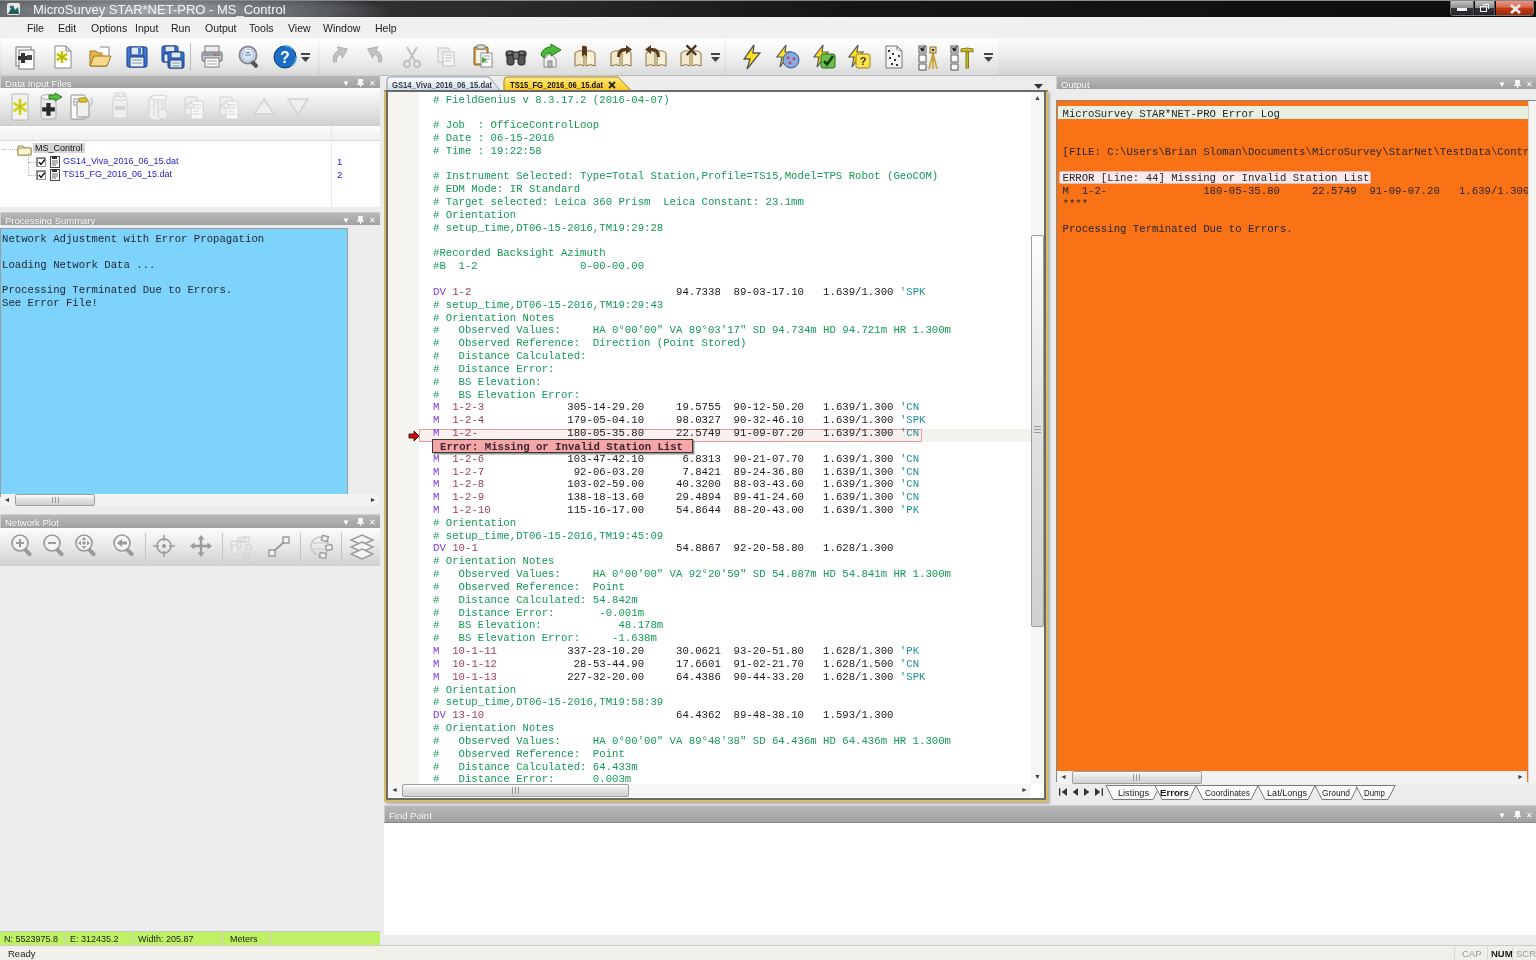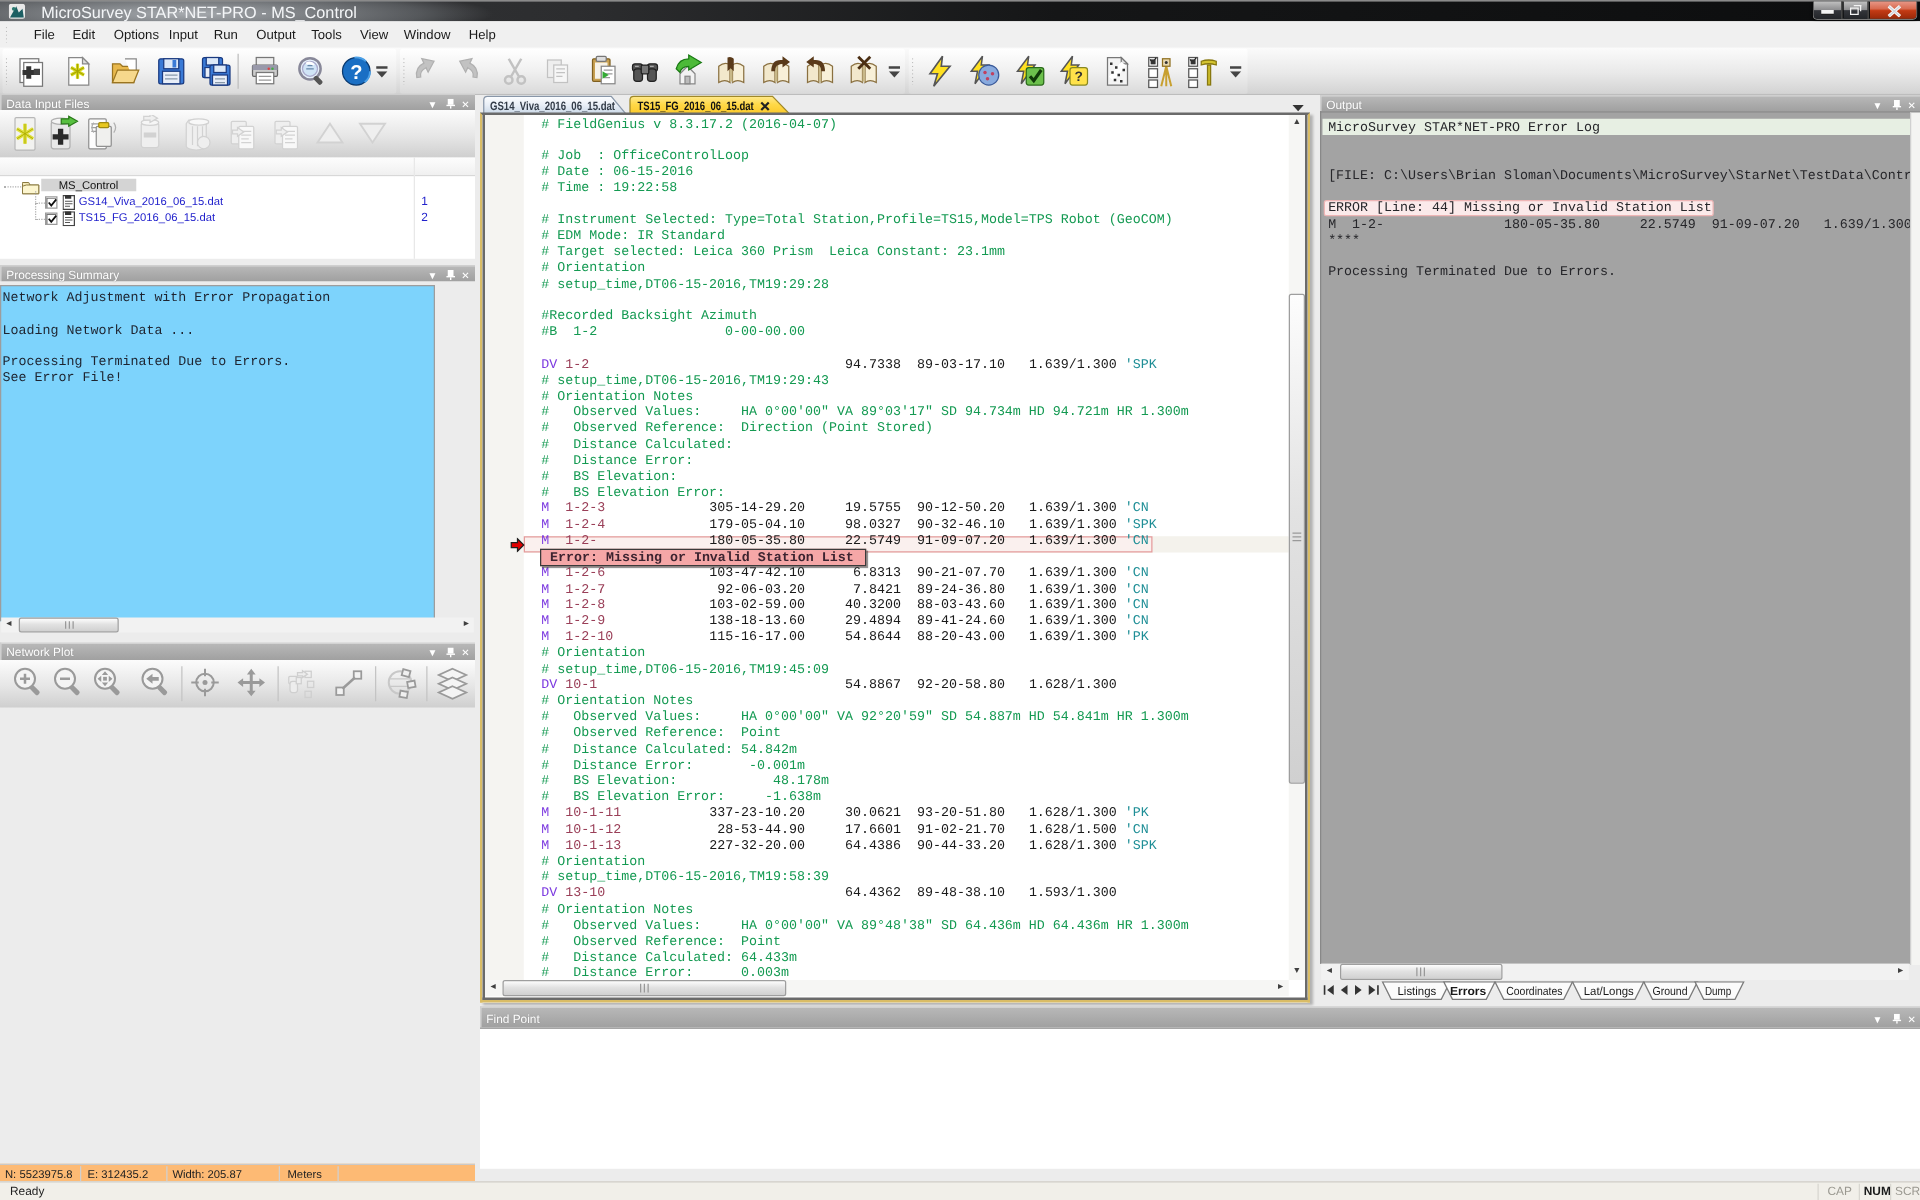--- a/index.html
+++ b/index.html
@@ -325,21 +325,21 @@
    <span class="abs" style="left:336px;top:18px;font-size:11px;color:#333">Index</span>
     </div>
  <div class="abs" style="left:0;top:66px;width:380px;height:66px;background:#fff" id="tree">
 
    <div class="abs" style="left:331px;top:-15px;width:1px;height:81px;background:#e8e8e8"></div>
    <div class="abs" style="left:3px;top:8px;width:14px;height:1px;border-top:1px dotted #b0b0b0"></div>
    <svg class="abs" style="left:17px;top:3px" width="15" height="12" viewBox="0 0 15 12">
         <path d="M1 3 L1 11 L14 11 L14 4 L7 4 L6 2 L1 2 Z" fill="#f4e9b8" stroke="#8a7a40" stroke-width="0.8"></path>
         <path d="M1 5 L4 4 L14 4 L14 11 L1 11 Z" fill="#fdf6cf" stroke="#8a7a40" stroke-width="0.8"></path>
       </svg>
-   <span class="abs" style="left:33px;top:2px;font-size:9px;color:#111;background:#d4d4d4;padding:0 14px">MS_Control</span>
+   <span class="abs" style="left:33px;top:2px;font-size:9px;color:#111;background:#d4d4d4;padding:0 2px">MS_Control</span>
    <div class="abs" style="left:28px;top:12px;width:1px;height:23px;border-left:1px dotted #b0b0b0"></div>
    <div class="abs" style="left:28px;top:21px;width:8px;height:1px;border-top:1px dotted #b0b0b0"></div>
    <div class="abs" style="left:28px;top:34px;width:8px;height:1px;border-top:1px dotted #b0b0b0"></div>
    <div class="abs" style="left:36px;top:16px;width:10px;height:10px;background:#fff;border:1px solid #9a9a9a;box-shadow:inset 1px 1px 0 #777"></div>
    <svg class="abs" style="left:38px;top:18px" width="8" height="7" viewBox="0 0 8 7">
         <path d="M1 3 L3 5.5 L7 0.5" stroke="#111" stroke-width="1.4" fill="none"></path>
       </svg>
    <div class="abs" style="left:36px;top:29px;width:10px;height:10px;background:#fff;border:1px solid #9a9a9a;box-shadow:inset 1px 1px 0 #777"></div>
    <svg class="abs" style="left:38px;top:31px" width="8" height="7" viewBox="0 0 8 7">
         <path d="M1 3 L3 5.5 L7 0.5" stroke="#111" stroke-width="1.4" fill="none"></path>
@@ -463,21 +463,21 @@
       </svg>
 <div class="abs" style="left:341px;top:5px;width:1px;height:28px;background:#c4c4c4"></div>
 <svg class="abs" style="left:349px;top:5px" width="26" height="28" viewBox="0 0 26 28">
         <g fill="#f4f4f4" stroke="#9a9a9a" stroke-width="1.4">
           <path d="M13 2 L24 7 L13 12 L2 7 Z"></path>
           <path d="M13 9 L24 14 L13 19 L2 14 Z"></path>
           <path d="M13 16 L24 21 L13 26 L2 21 Z"></path>
         </g>
       </svg>
     </div>
- <div class="abs" id="coordbar" style="left:0;top:417px;width:380px;height:14px;background:#fdba74;border-top:1px solid #c9c9c9;font-size:9px;color:#222">
+ <div class="abs" id="coordbar" style="left:0;top:417px;width:380px;height:14px;background:#bef264;border-top:1px solid #c9c9c9;font-size:9px;color:#222">
   <span class="abs" style="left:4px;top:2px">N: 5523975.8</span>
       <span class="abs" style="left:70px;top:2px">E: 312435.2</span>
       <span class="abs" style="left:138px;top:2px">Width: 205.87</span>
       <span class="abs" style="left:230px;top:2px">Meters</span>
   <div class="abs" style="left:64px;top:1px;width:1px;height:12px;background:#cfcfcf"></div>
   <div class="abs" style="left:133px;top:1px;width:1px;height:12px;background:#cfcfcf"></div>
   <div class="abs" style="left:223px;top:1px;width:1px;height:12px;background:#cfcfcf"></div>
   <div class="abs" style="left:270px;top:1px;width:1px;height:12px;background:#cfcfcf"></div>
  </div>
 </div>
@@ -593,21 +593,21 @@
  <div class="abs ptitle" style="left:0;top:0;width:480px;height:13px">
       <span class="t">Output</span>
    <span class="pbtn" style="left:441px">▼</span>
       <svg class="abs" style="left:457px;top:3px" width="7" height="8" viewBox="0 0 7 8">
         <rect x="1.2" y="0" width="4.6" height="4.8" fill="#fff"></rect>
         <rect x="0" y="4.8" width="7" height="1.1" fill="#fff"></rect>
         <rect x="3" y="5.9" width="1.1" height="2.1" fill="#fff"></rect>
       </svg>
       <span class="pbtn" style="left:469px">✕</span>
     </div>
- <div class="abs" style="left:0;top:13px;width:480px;height:682px;background:#a3a3a3;border-top:1px solid #888;border-left:1px solid #888">
+ <div class="abs" style="left:0;top:24px;width:480px;height:682px;background:#f97316;border-top:1px solid #888;border-left:1px solid #888">
   <div class="abs" style="left:1px;top:5px;width:470px;height:13px;background:#e7efe3"></div>
   <div class="abs" style="left:2px;top:69.5px;width:312px;height:13px;background:#fbeaea;border:1px solid #eeb5b5;border-radius:2px"></div>
   <pre class="abs" style="left:5.5px;top:7px;color:#26262a;width:465px;overflow:hidden">MicroSurvey STAR*NET-PRO Error Log
 
 
 [FILE: C:\Users\Brian Sloman\Documents\MicroSurvey\StarNet\TestData\Contr
 
 ERROR [Line: 44] Missing or Invalid Station List
 M  1-2-               180-05-35.80     22.5749  91-09-07.20   1.639/1.300
 ****

